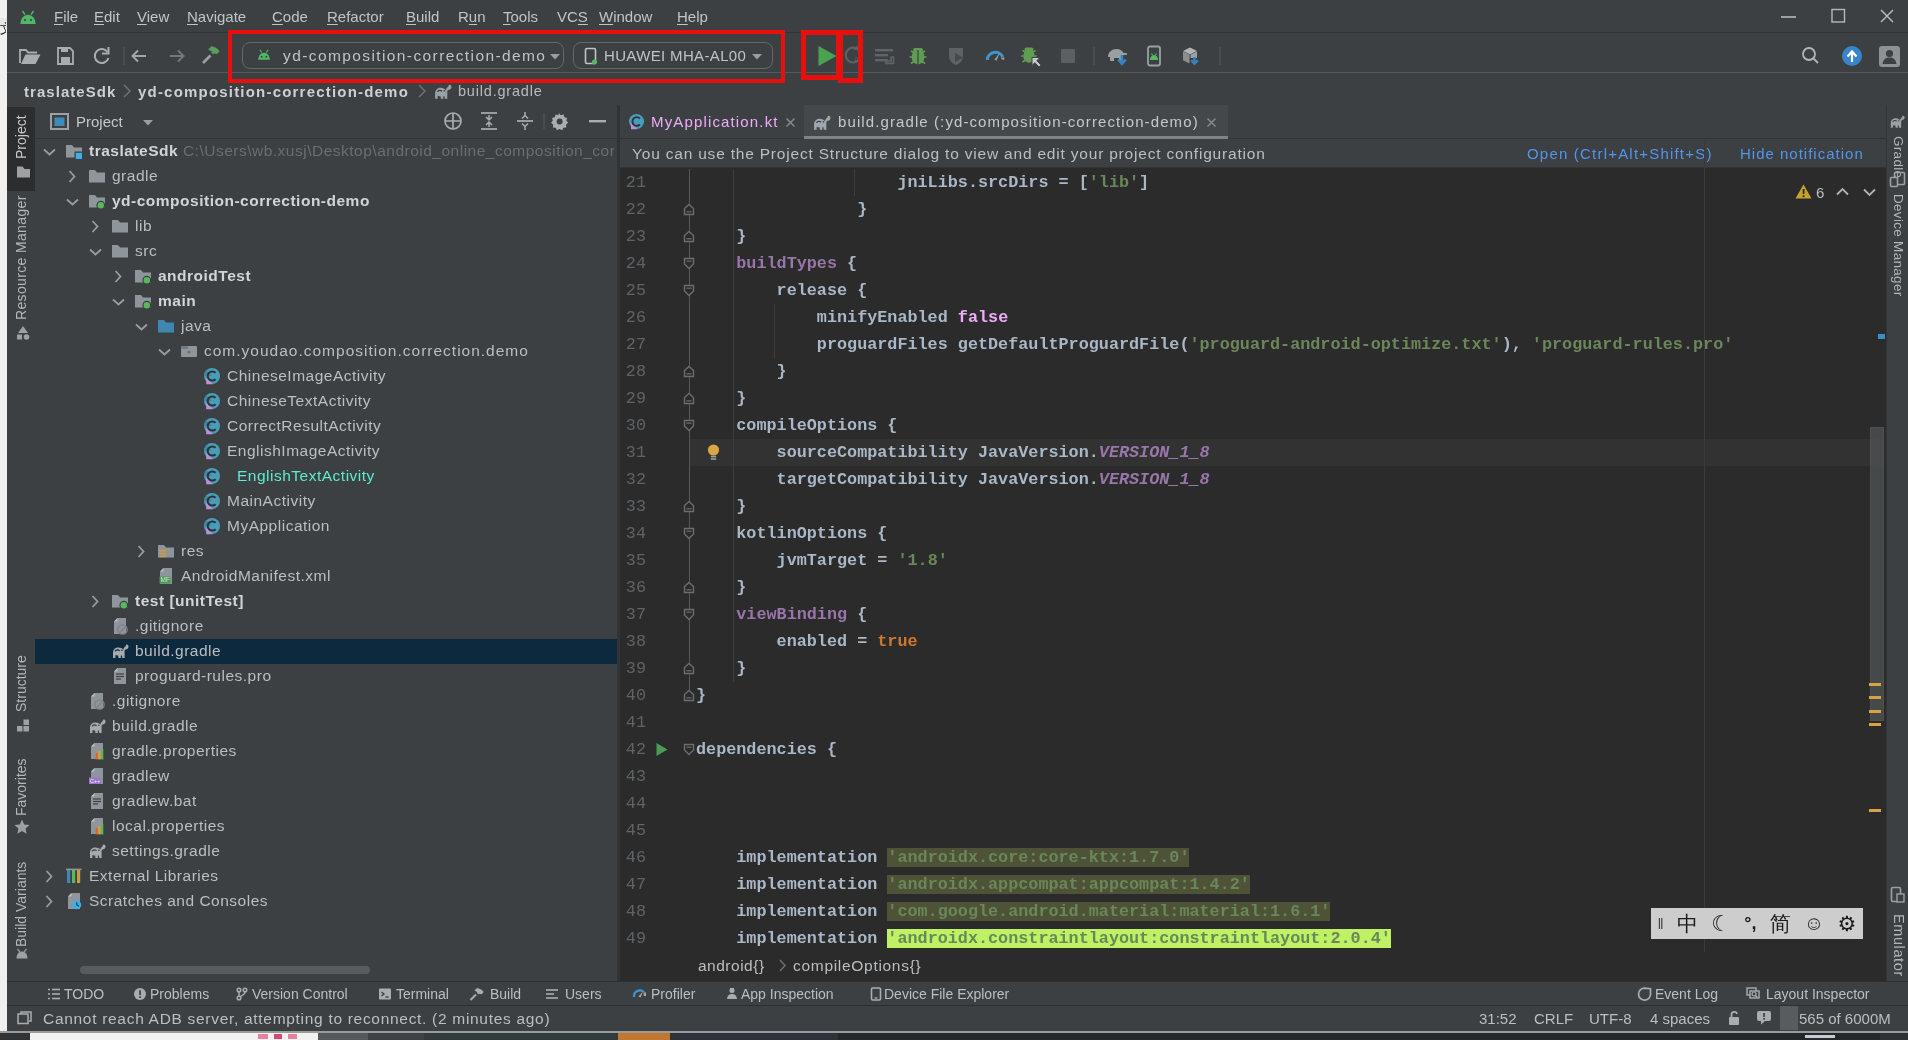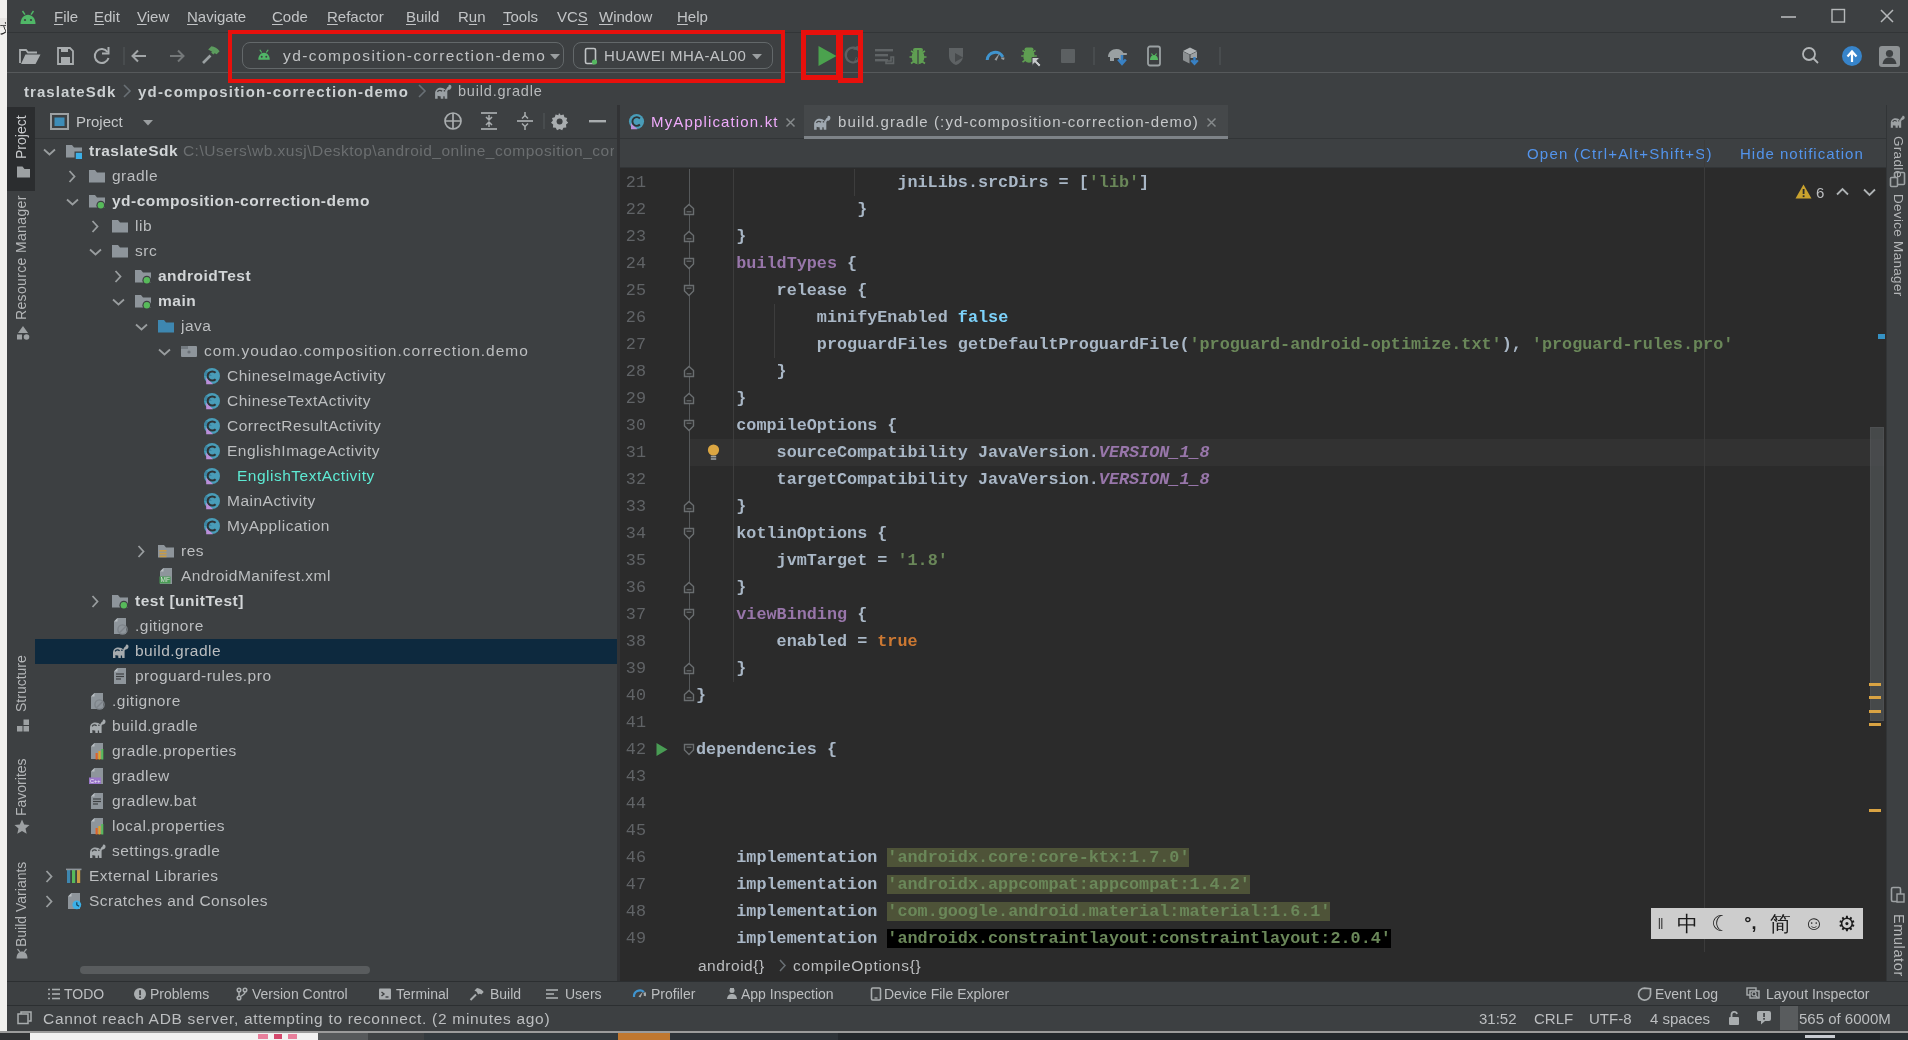--- a/index.html
+++ b/index.html
@@ -570,20 +570,21 @@
 <svg class="ab" style="left:812px;top:114px" width="20" height="17" viewBox="0 0 19 16">
       <path d="M2 15 L2 9.8 C2 6.2 4.6 4.4 7.4 4.4 C9.6 4.4 11.4 5.3 12.2 6.6 C12.8 5 13.6 3.6 14.9 2.9 C14.5 2.2 15 1.3 15.9 1.5 C17 1.7 17.7 2.7 17.5 3.9 C17.3 5.4 16 6.5 14.5 6.4 L13.6 7.6 L13.6 15 L11.2 15 L11 12.6 L9.8 12.6 L9.8 15 L7.4 15 L7.2 12.4 C6.2 12.6 5.2 12.5 4.4 12.1 L4.4 15 Z" fill="#9fa8b0"></path>
       <path d="M4.2 8.4 C5.2 6.6 7.2 6.4 8.6 7.8" stroke="#45484a" stroke-width="1.3" fill="none"></path>
       <circle cx="10.9" cy="7.3" r=".8" fill="#45484a"></circle>
     </svg>
 <div class="ab t" style="left:838px;top:113px;color:#c6c8ca;letter-spacing:1.1px">build.gradle (:yd-composition-correction-demo)</div>
 <svg class="ab" style="left:1206px;top:117px" width="11" height="11">
       <path d="M1.5 1.5 L9.5 9.5 M9.5 1.5 L1.5 9.5" stroke="#868a8c" stroke-width="1.5"></path>
     </svg>
 <div class="ab" style="left:620px;top:139px;width:1266px;height:29px;background:#3d4042;border-bottom:1px solid #323537"></div>
+<div class="ab t" style="left:632px;top:145px;color:#bcbec0;font-size:15.5px;letter-spacing:.8px">You can use the Project Structure dialog to view and edit your project configuration</div>
 <div class="ab t" style="left:1527px;top:145px;color:#5394ec;letter-spacing:1.2px">Open (Ctrl+Alt+Shift+S)</div>
 <div class="ab t" style="left:1740px;top:145px;color:#5394ec;letter-spacing:1px">Hide notification</div>
 <div class="ab" style="left:620px;top:168px;width:1266px;height:784px;background:#2b2b2b"></div>
 <div class="ab" style="left:690px;top:438.5px;width:1194px;height:27px;background:#323232"></div>
 <div class="ab" style="left:1704px;top:140px;width:1px;height:812px;background:#3b3b3b"></div>
 <div class="ab" style="left:733px;top:168.5px;width:1px;height:513px;background:#3d3d3d"></div>
 <div class="ab" style="left:774px;top:303.5px;width:1px;height:54px;background:#3d3d3d"></div>
 <div class="ab" style="left:854px;top:168.5px;width:1px;height:27px;background:#3d3d3d"></div>
 <div class="ab" style="left:689px;top:168.5px;width:1px;height:532px;background:#55585a"></div>
 <pre class="ab" style="left:600px;top:168.5px;width:46px;margin:0;text-align:right;font-family:'Liberation Mono',monospace;font-size:16.8px;line-height:27px;color:#606366">21
@@ -677,21 +678,21 @@
 <rect x="5.8" y="15.2" width="5.4" height="1.6" fill="#9aa0a2"></rect>
     </svg>
 <svg class="ab" style="left:655px;top:742px" width="14" height="15">
       <path d="M1.5 1 L12.5 7.5 L1.5 14 Z" fill="#499c54"></path>
     </svg>
 <pre class="ab" style="left:696px;top:168.5px;margin:0;font-family:'Liberation Mono',monospace;font-size:16.8px;line-height:27px;font-weight:bold;color:#a9b7c6">                    jniLibs.srcDirs = [<span style="color:#6a8759">'lib'</span>]
                 }
     }
     <span style="color:#9876aa">buildTypes</span> {
         release {
-            minifyEnabled <span style="color:#7dd3fc">false</span>
+            minifyEnabled <span style="color:#f0abfc">false</span>
             proguardFiles getDefaultProguardFile(<span style="color:#6a8759">'proguard-android-optimize.txt'</span>), <span style="color:#6a8759">'proguard-rules.pro'</span>
         }
     }
     compileOptions {
         sourceCompatibility JavaVersion.<span style="color:#9876aa;font-style:italic">VERSION_1_8</span>
         targetCompatibility JavaVersion.<span style="color:#9876aa;font-style:italic">VERSION_1_8</span>
     }
     kotlinOptions {
         jvmTarget = <span style="color:#6a8759">'1.8'</span>
     }
@@ -700,21 +701,21 @@
     }
 }
 
 dependencies {
 
 
 
     implementation <span style="background:#4e5338;color:#6a8759">'androidx.core:core-ktx:1.7.0'</span>
     implementation <span style="background:#4e5338;color:#6a8759">'androidx.appcompat:appcompat:1.4.2'</span>
     implementation <span style="background:#4e5338;color:#6a8759">'com.google.android.material:material:1.6.1'</span>
-    implementation <span style="background:#000000;color:#6a8759">'androidx.constraintlayout:constraintlayout:2.0.4'</span></pre>
+    implementation <span style="background:#bef264;color:#6a8759">'androidx.constraintlayout:constraintlayout:2.0.4'</span></pre>
 <svg class="ab" style="left:1795px;top:183px" width="84" height="18" viewBox="0 0 84 18">
 <path d="M8.5 1.5 L16.5 15.5 L0.5 15.5 Z" fill="#c9a22e"></path>
 <rect x="7.7" y="6" width="1.8" height="5" fill="#2b2b2b"></rect>
       <rect x="7.7" y="12.3" width="1.8" height="1.8" fill="#2b2b2b"></rect>
 <text x="21" y="14.5" font-size="15" fill="#bcbec0" font-family="Liberation Sans">6</text>
 <path d="M42 11.5 L47.5 6 L53 11.5" stroke="#afb3b5" stroke-width="1.8" fill="none"></path>
 <path d="M69 6.5 L74.5 12 L80 6.5" stroke="#afb3b5" stroke-width="1.8" fill="none"></path>
     </svg>
 <div class="ab" style="left:1870px;top:427px;width:14px;height:294px;background:#505355;opacity:.75;border:1px solid #595c5e"></div>
 <div class="ab" style="left:1869px;top:683px;width:12px;height:3px;background:#d9a343"></div>

